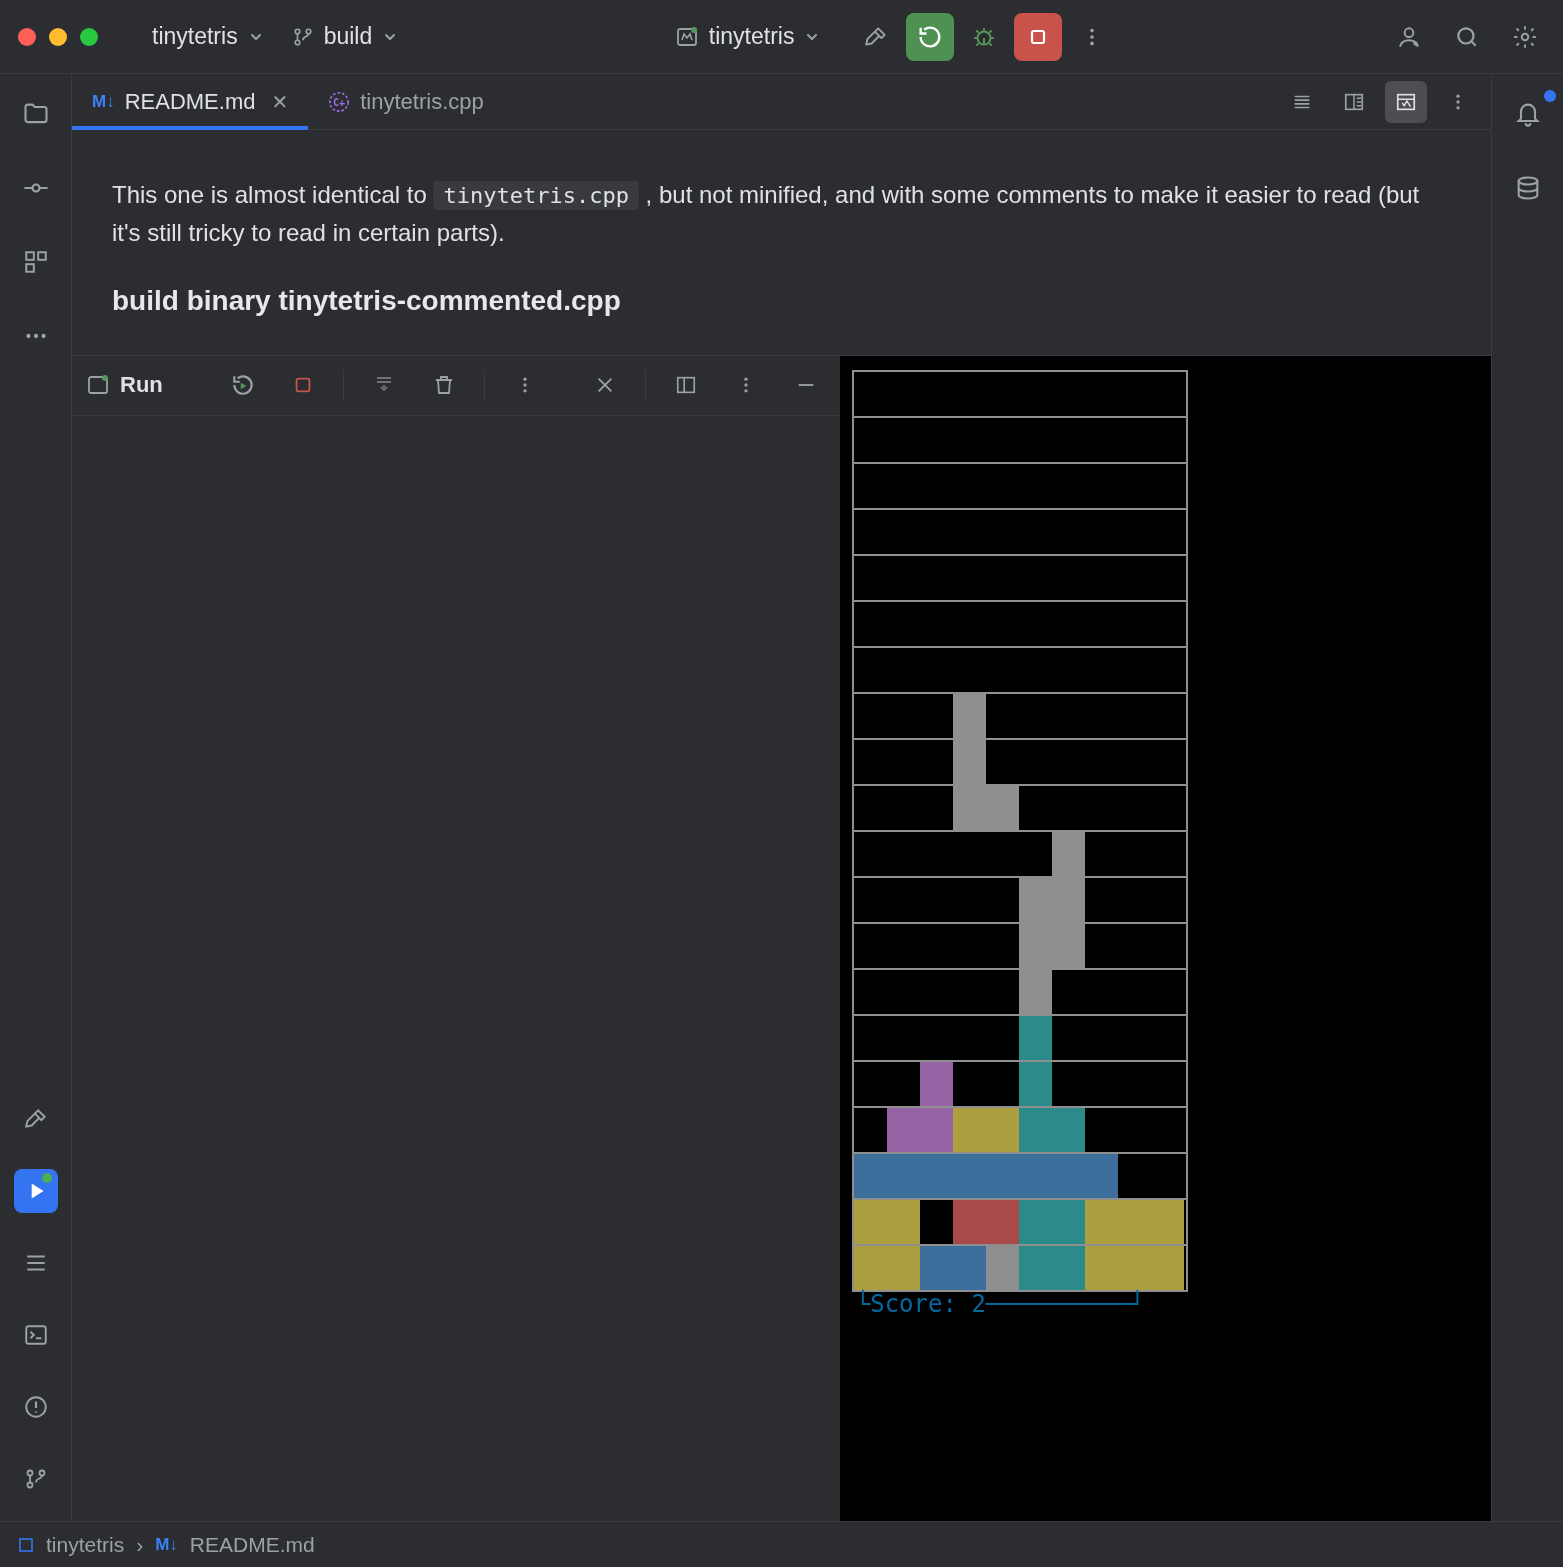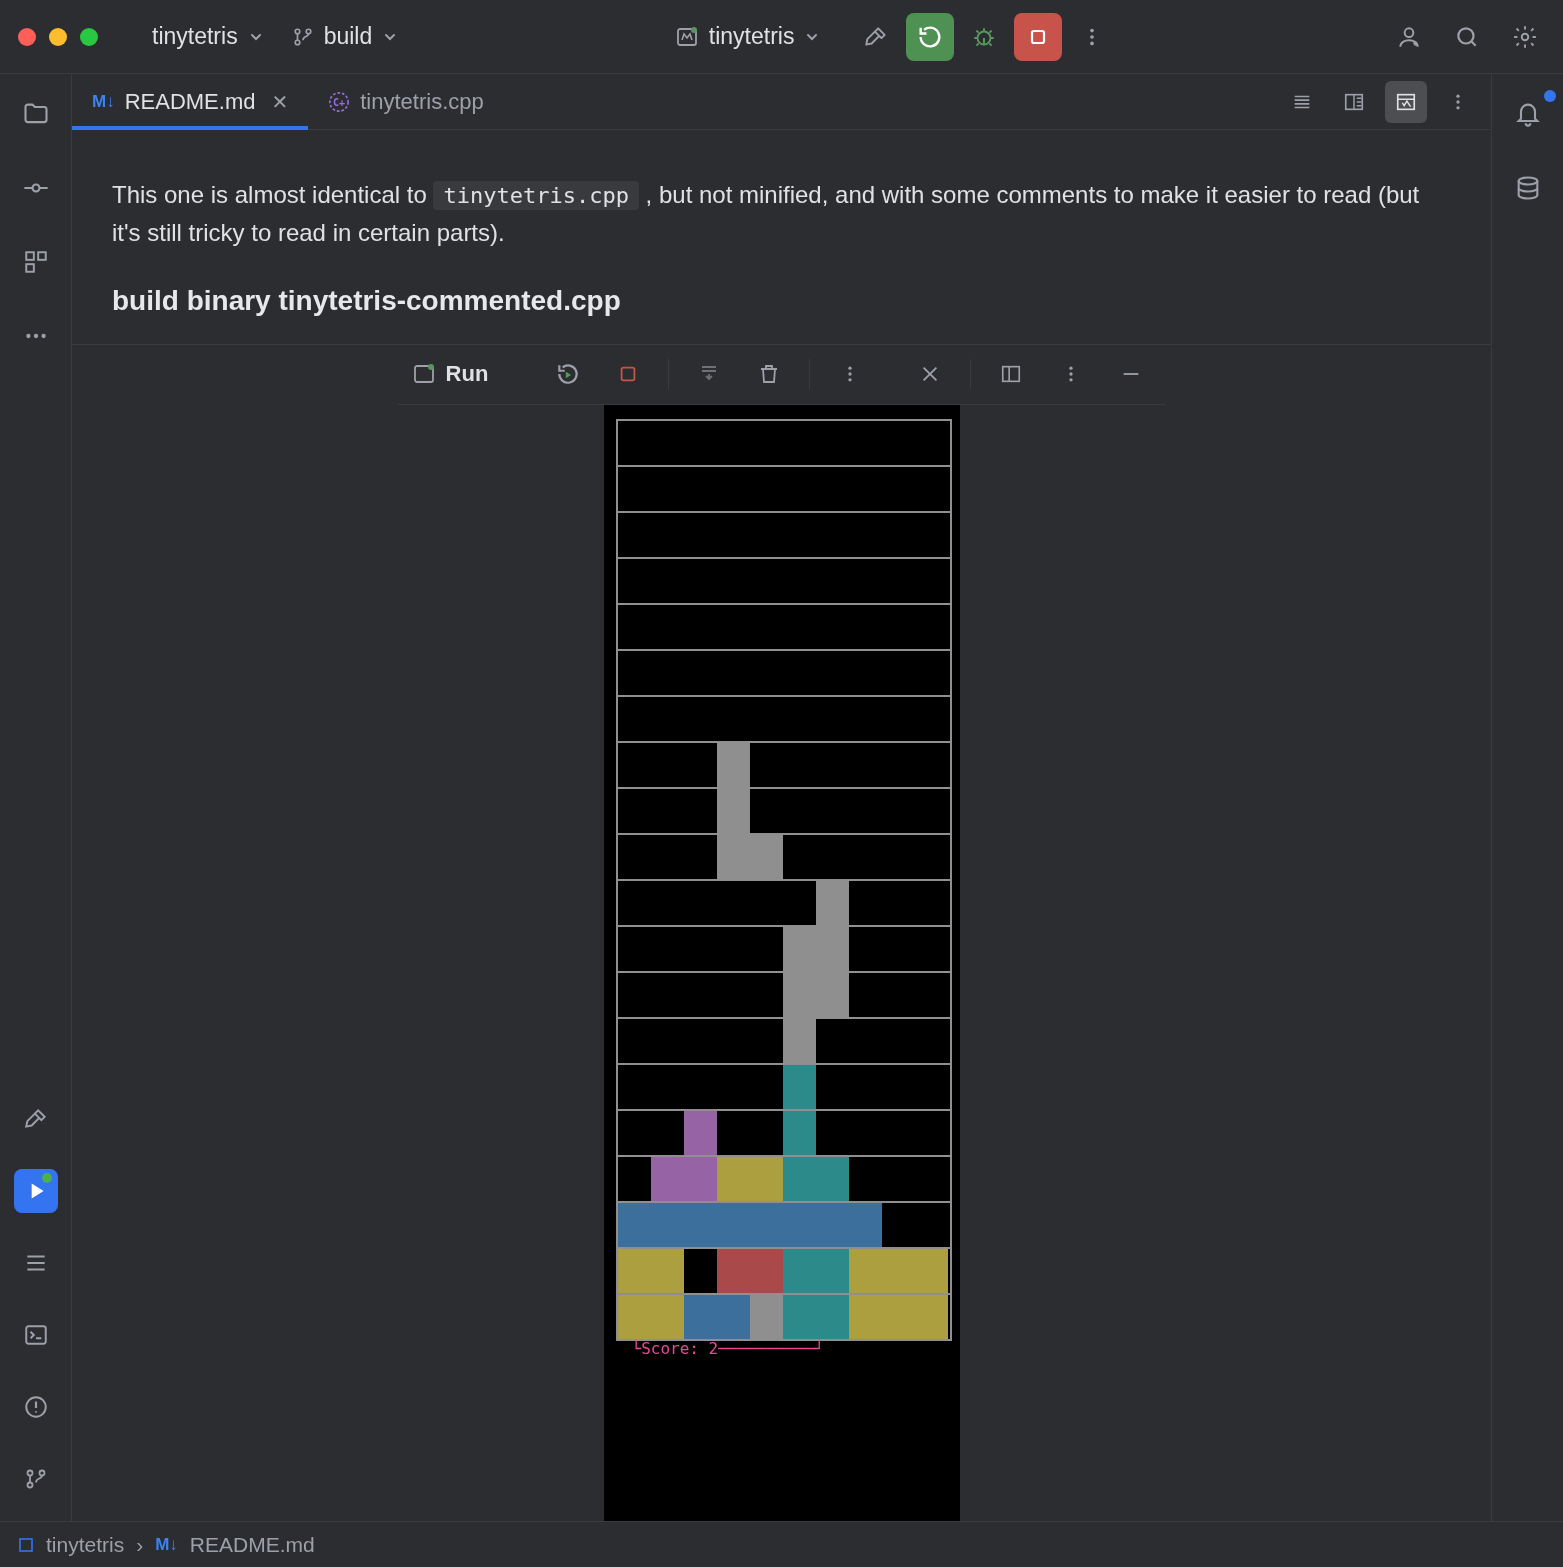--- a/index.html
+++ b/index.html
@@ -70,40 +70,40 @@
   .tab .ficon{font-weight:bold;font-size:17px;}
   .tab .ficon.md{color:#3b82f6;}
   .tab .ficon.cpp svg{display:block;}
   .tab.inactive{color:var(--text-dim);}
   .tabs-row .right-icons{margin-left:auto;display:flex;gap:10px;}
   .tabs-row .sq{width:42px;height:42px;display:flex;align-items:center;justify-content:center;border-radius:6px;color:var(--text-dim);}
   .tabs-row .sq.sel{background:#4c4e52;color:var(--text);}
 
   .editor{flex:0 0 auto;padding:22px 40px 12px 40px;font-size:24px;line-height:1.6;overflow:hidden;}
   .editor code.inline{background:var(--code-bg);padding:2px 10px;border-radius:4px;font-family:ui-monospace,Menlo,monospace;font-size:22px;}
-  .editor h2{font-size:28px;font-weight:700;margin:26px 0 8px 0;color:#e7e8ea;}
+  .editor h2{font-size:28px;font-weight:700;margin:26px 0 19px 0;color:#e7e8ea;}
   .codeblock{background:var(--code-bg);padding:12px 16px;border-radius:4px;font-family:ui-monospace,Menlo,monospace;font-size:22px;color:var(--text);display:inline-block;}
 
-  .run-panel{flex:1;display:flex;flex-direction:column;border-top:1px solid var(--border);min-height:0;align-items:center;}
+  .run-panel{flex:1;display:flex;flex-direction:row;border-top:1px solid var(--border);min-height:0;}
   .run-toolbar{height:60px;display:flex;align-items:center;gap:20px;padding:0 14px;border-bottom:1px solid var(--border);}
   .run-toolbar .run-lab{display:flex;align-items:center;gap:10px;font-weight:700;font-size:22px;}
   .run-toolbar .divider{width:1px;height:30px;background:var(--border);}
   .run-toolbar .spacer{flex:1;}
 
   .terminal{flex:1;background:var(--bg-darkest);font-family:ui-monospace,Menlo,monospace;padding:14px 8px;min-height:0;overflow:hidden;}
   .board{border:2px solid #8f8f8f;border-top:none;width:336px;margin-left:4px;}
   .board-row{display:flex;height:46px;border-top:2px solid #8f8f8f;}
   .cell{width:33px;height:100%;}
   .cell.g{background:var(--gray-block);}
   .cell.t{background:var(--teal-block);}
   .cell.p{background:var(--purple-block);}
   .cell.o{background:var(--olive-block);}
   .cell.b{background:var(--blue-block);}
   .cell.r{background:var(--darkred-block);}
-  .score-line{color:#ec4899;font-size:16px;margin-top:-2px;margin-left:20px;}
+  .score-line{color:#0369a1;font-size:24px;margin-top:-2px;margin-left:8px;}
 
   .statusbar{height:46px;border-top:1px solid var(--border);display:flex;align-items:center;padding:0 18px;font-size:21px;color:var(--text-dim);gap:22px;}
   .statusbar .crumb{display:flex;align-items:center;gap:12px;}
   .statusbar .right{margin-left:auto;display:flex;gap:30px;align-items:center;}
   .blue-dot{width:12px;height:12px;border-radius:50%;background:#3574f0;position:absolute;top:-2px;right:-6px;}
   .rel{position:relative;}
 </style>
 </head>
 <body>
 

